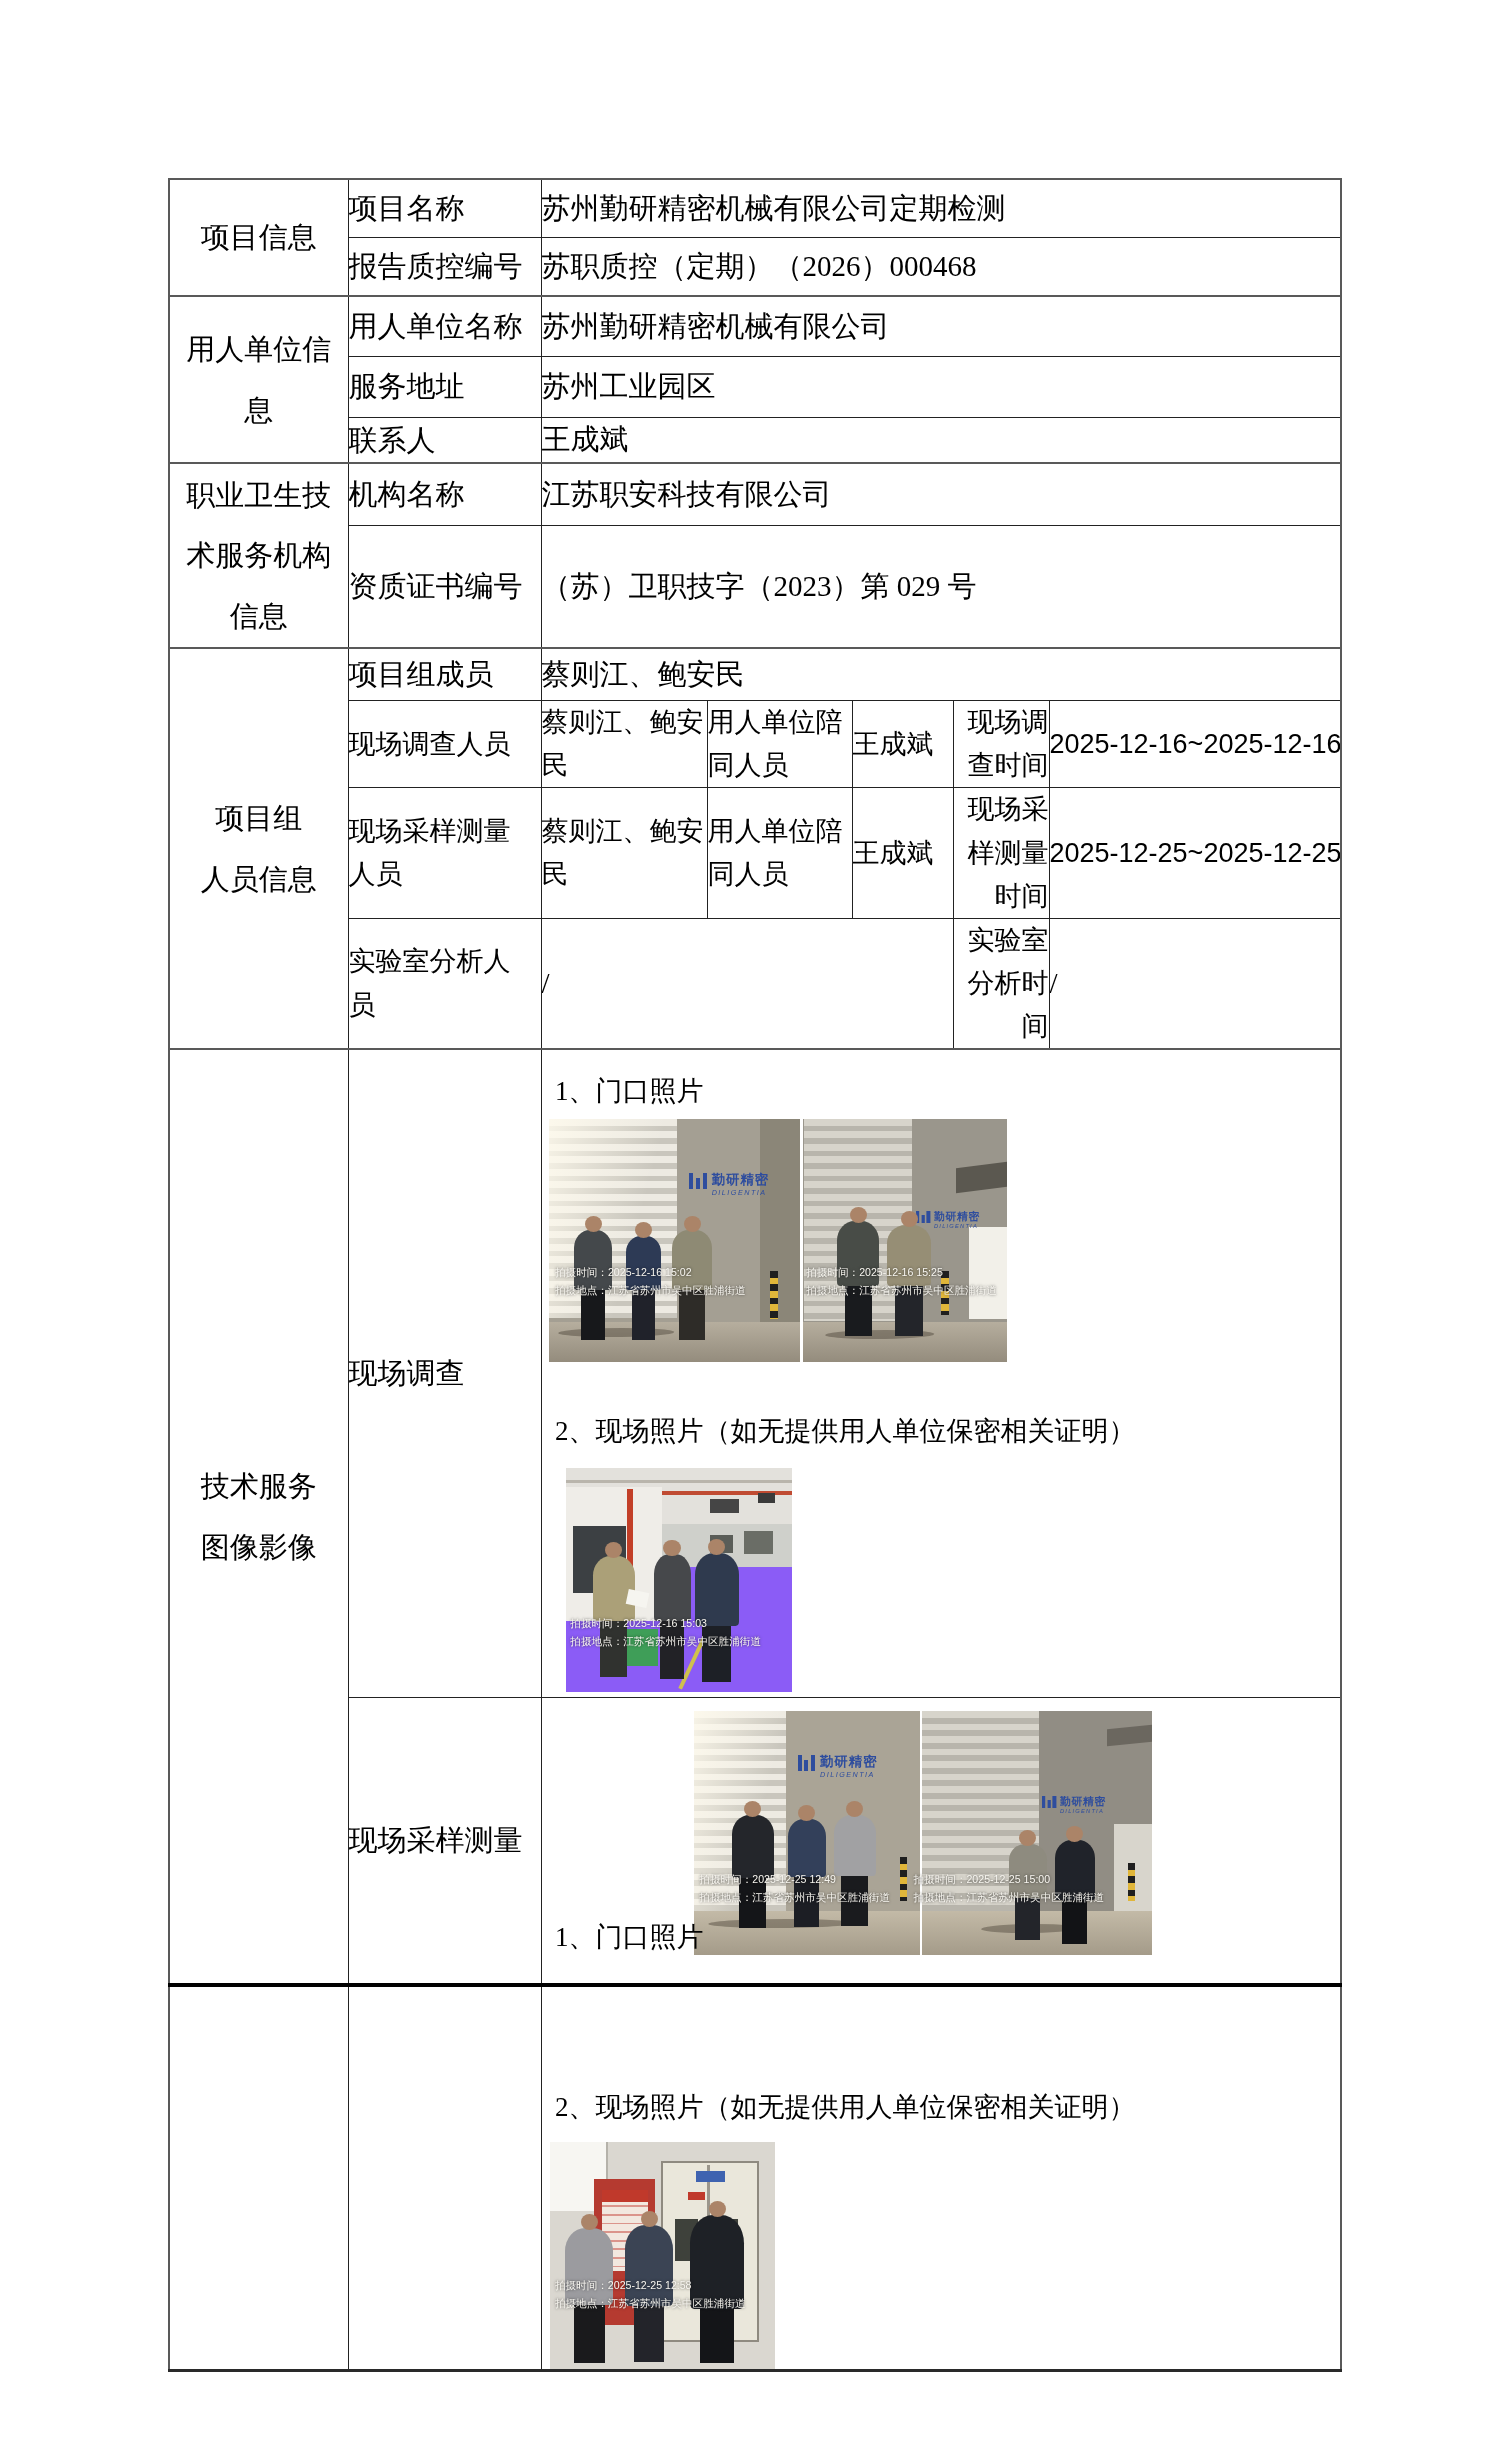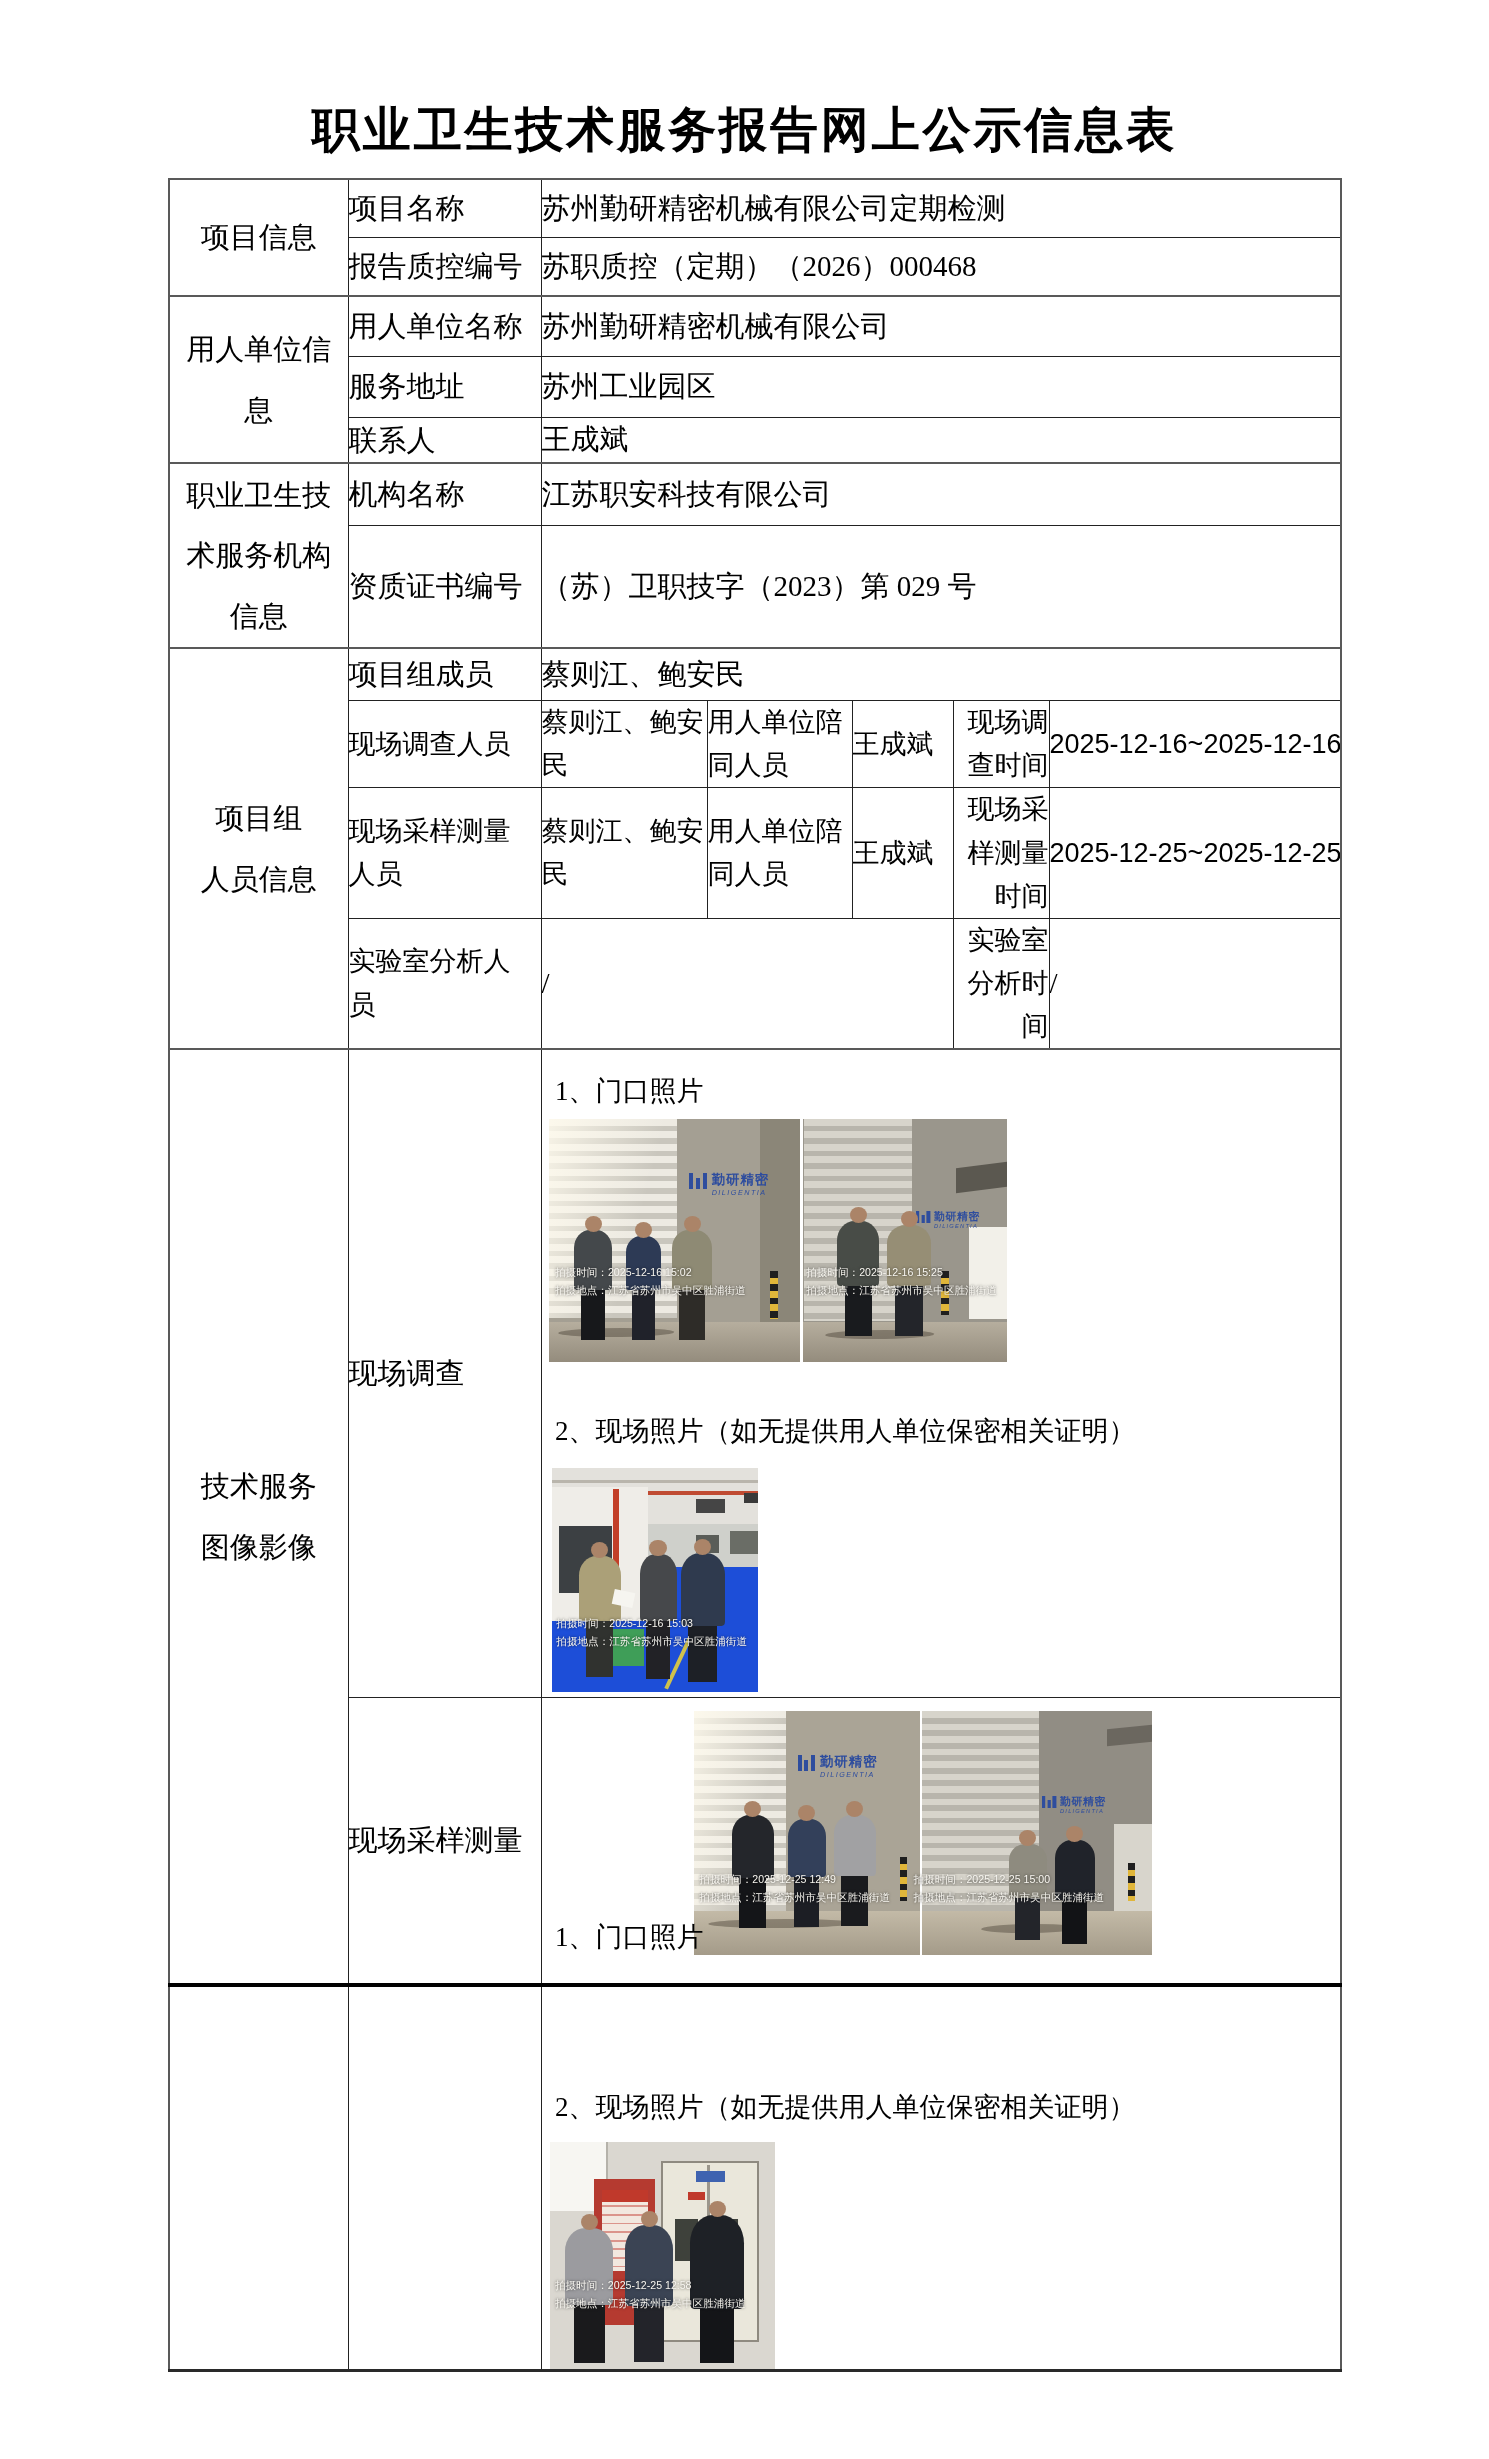--- a/index.html
+++ b/index.html
@@ -63,21 +63,20 @@
 
   .stp{font-family:"Liberation Sans","DejaVu Sans",sans-serif;font-size:10.6px;line-height:1.7;
     color:#f8f6f0;text-shadow:0 0 2.9px rgba(0,0,0,.65);white-space:nowrap;}
   .stp div{position:static;}
 </style>
 </head>
 <body>
 
 <div class="page">
 
-  <div class="doc-title">职业卫生技术服务报告网上公示信息表</div>
 
   <table class="main">
     <colgroup>
       <col style="width:179px">
         <col style="width:193px">
         <col style="width:166px">
       <col style="width:145px">
         <col style="width:101px">
         <col style="width:96px">
       <col style="width:292px">
@@ -218,21 +217,21 @@
             <div>拍摄地点：江苏省苏州市吴中区胜浦街道</div>
           </div>
           <div class="stp" style="left:257px;top:144px">
             <div>拍摄时间：2025-12-16 15:25</div>
             <div>拍摄地点：江苏省苏州市吴中区胜浦街道</div>
           </div>
         </div>
 
         <div class="cap" style="left:13.4px;top:363px">2、现场照片（如无提供用人单位保密相关证明）</div>
 
-        <div class="ph" style="left:10px;top:418px;width:206px;height:224px;background:#1d4ed8">
+        <div class="ph" style="left:24px;top:418px;width:226px;height:224px;background:#8b5cf6">
           <div style="left:0;top:0;width:226px;height:56px;background:#e3e1dc"></div>
           <div style="left:0;top:11.5px;width:226px;height:2.9px;background:#b9b5ac"></div>
           <div style="left:58px;top:23px;width:168px;height:3.8px;background:#c04b32"></div>
           <div style="left:144px;top:31px;width:29px;height:13.4px;background:#454545"></div>
           <div style="left:192px;top:25px;width:17.3px;height:9.6px;background:#3a3a3a"></div>
           <div style="left:0;top:56px;width:226px;height:43px;background:#cfd0cb"></div>
           <div style="left:144px;top:67px;width:23px;height:17.3px;background:#5a5d58"></div>
           <div style="left:178px;top:63px;width:29px;height:23px;background:#6a6d66"></div>
           <div style="left:0;top:19px;width:96px;height:134px;background:#efede8"></div>
           <div style="left:7.7px;top:58px;width:53px;height:67px;background:#3c4043"></div>

